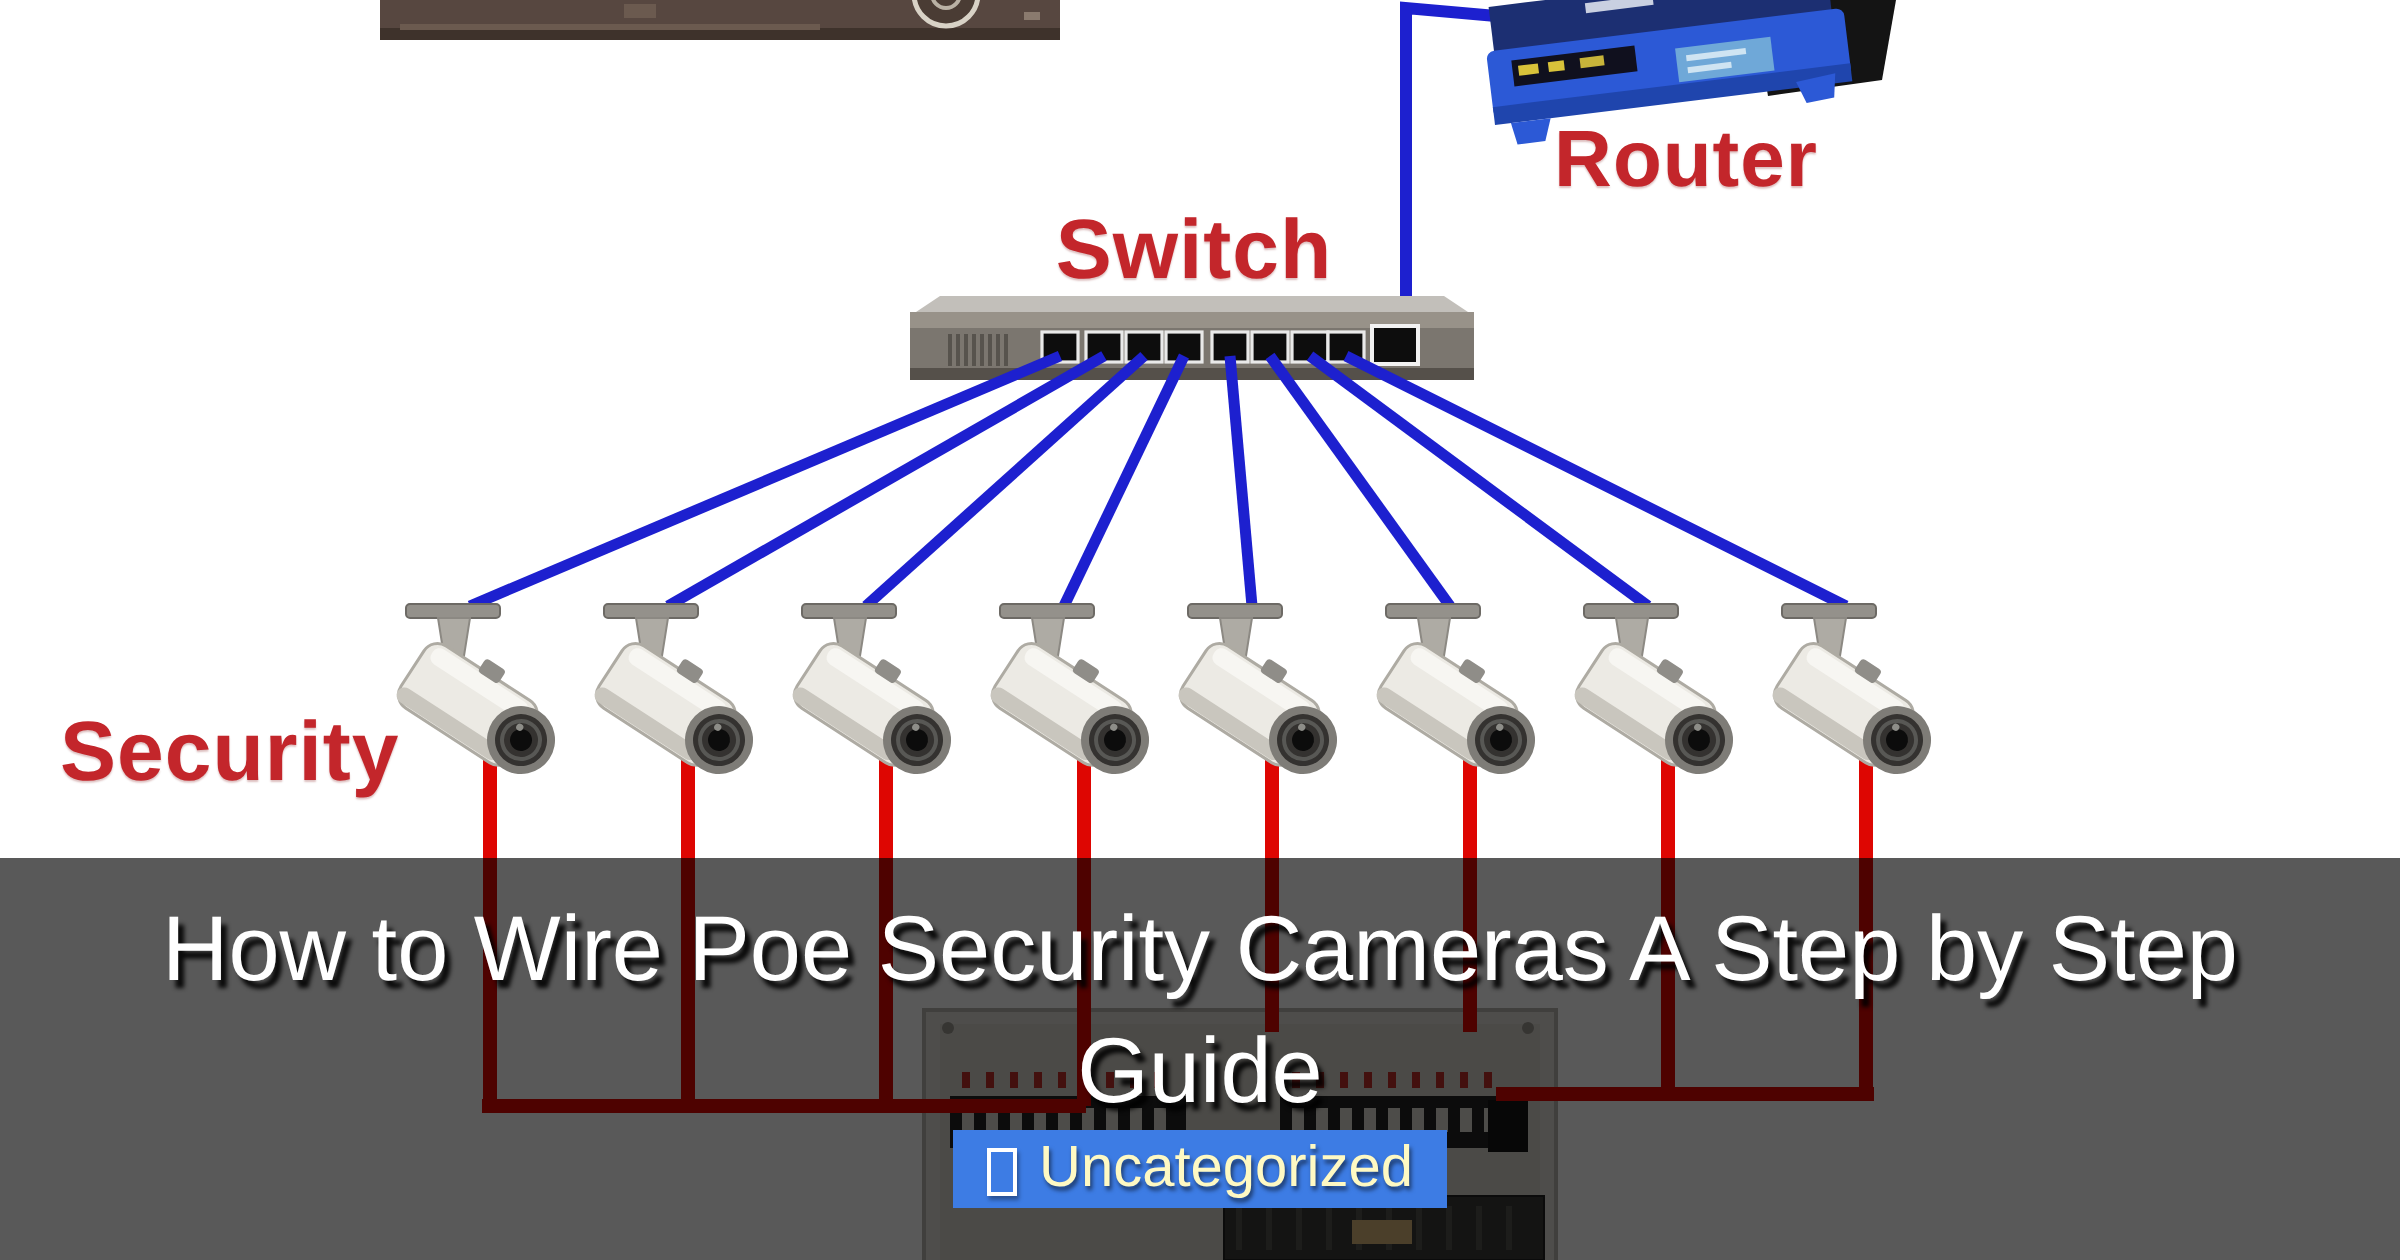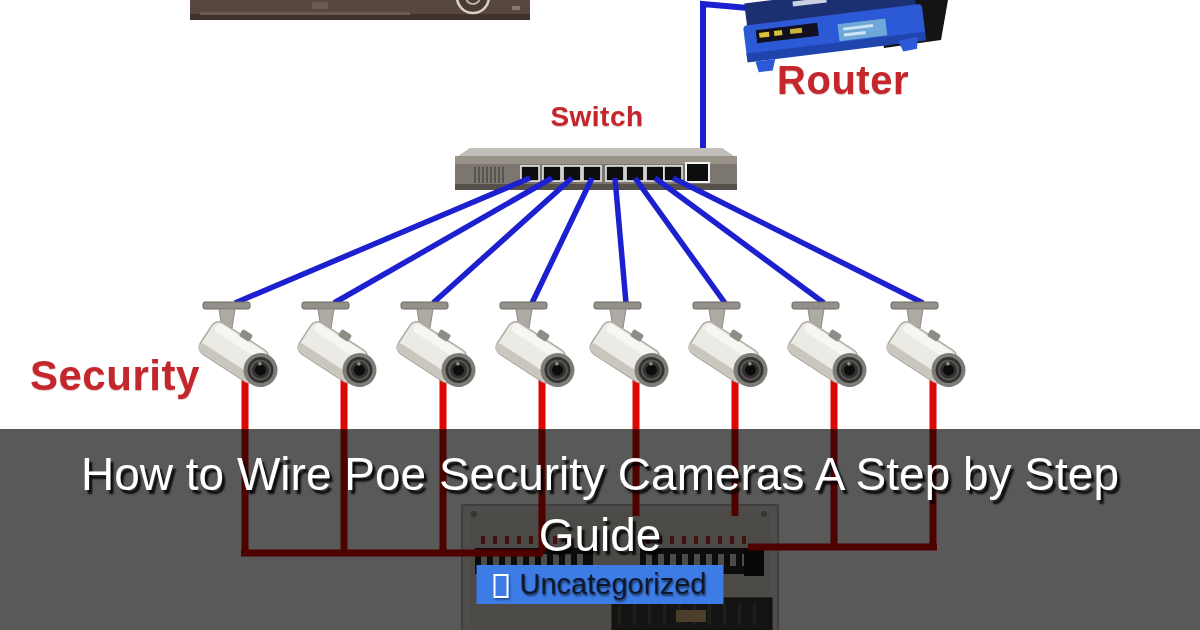--- a/index.html
+++ b/index.html
@@ -8,36 +8,36 @@
     position:relative;width:1200px;height:630px;background:#ffffff;
     overflow:hidden;font-family:"Liberation Sans",sans-serif;
   }
   #diagram-svg{position:absolute;left:0;top:0;z-index:1;}
   .device-label{
     position:absolute;z-index:2;color:#c3262b;font-weight:600;
     letter-spacing:.5px;white-space:nowrap;
     font-family:"Liberation Sans",sans-serif;
     text-shadow:0 1px 1px rgba(120,0,0,.25);
   }
-  #lbl-switch{left:597px;top:101px;transform:translateX(-50%);font-size:28px;}
+  #lbl-switch{left:597px;top:101px;transform:translateX(-50%);font-size:42px;}
   #lbl-router{left:843px;top:58px;transform:translateX(-50%);font-size:40px;}
   #lbl-cameras{left:30px;top:352px;font-size:42px;}
   .overlay{
     position:absolute;left:0;top:429px;width:1200px;height:233px;
     background:rgba(0,0,0,0.65);z-index:5;
   }
   .post-title{
     margin:15px auto 0 auto;max-width:1160px;text-align:center;
     font-size:46px;line-height:61px;font-weight:400;color:#ffffff;
     font-family:"Liberation Sans",sans-serif;
     text-shadow:3px 4px 2px rgba(0,0,0,0.88);
   }
   .badge{
     position:absolute;top:136px;left:50%;transform:translateX(-50%);
-    background:#3d7ce4;color:#0f172a;height:39px;
+    background:#3d7ce4;color:#fef9c3;height:39px;
     display:flex;align-items:center;gap:11px;padding:0 17px;
     font-size:29px;font-family:"Liberation Sans",sans-serif;
     text-shadow:1px 2px 2px rgba(0,0,0,0.55);white-space:nowrap;
   }
   .tofu{
     display:inline-block;width:15px;height:24px;
     border:2.5px solid #ffffff;margin-top:2px;
     box-shadow:1px 2px 2px rgba(0,0,0,0.35);
   }
 </style>

